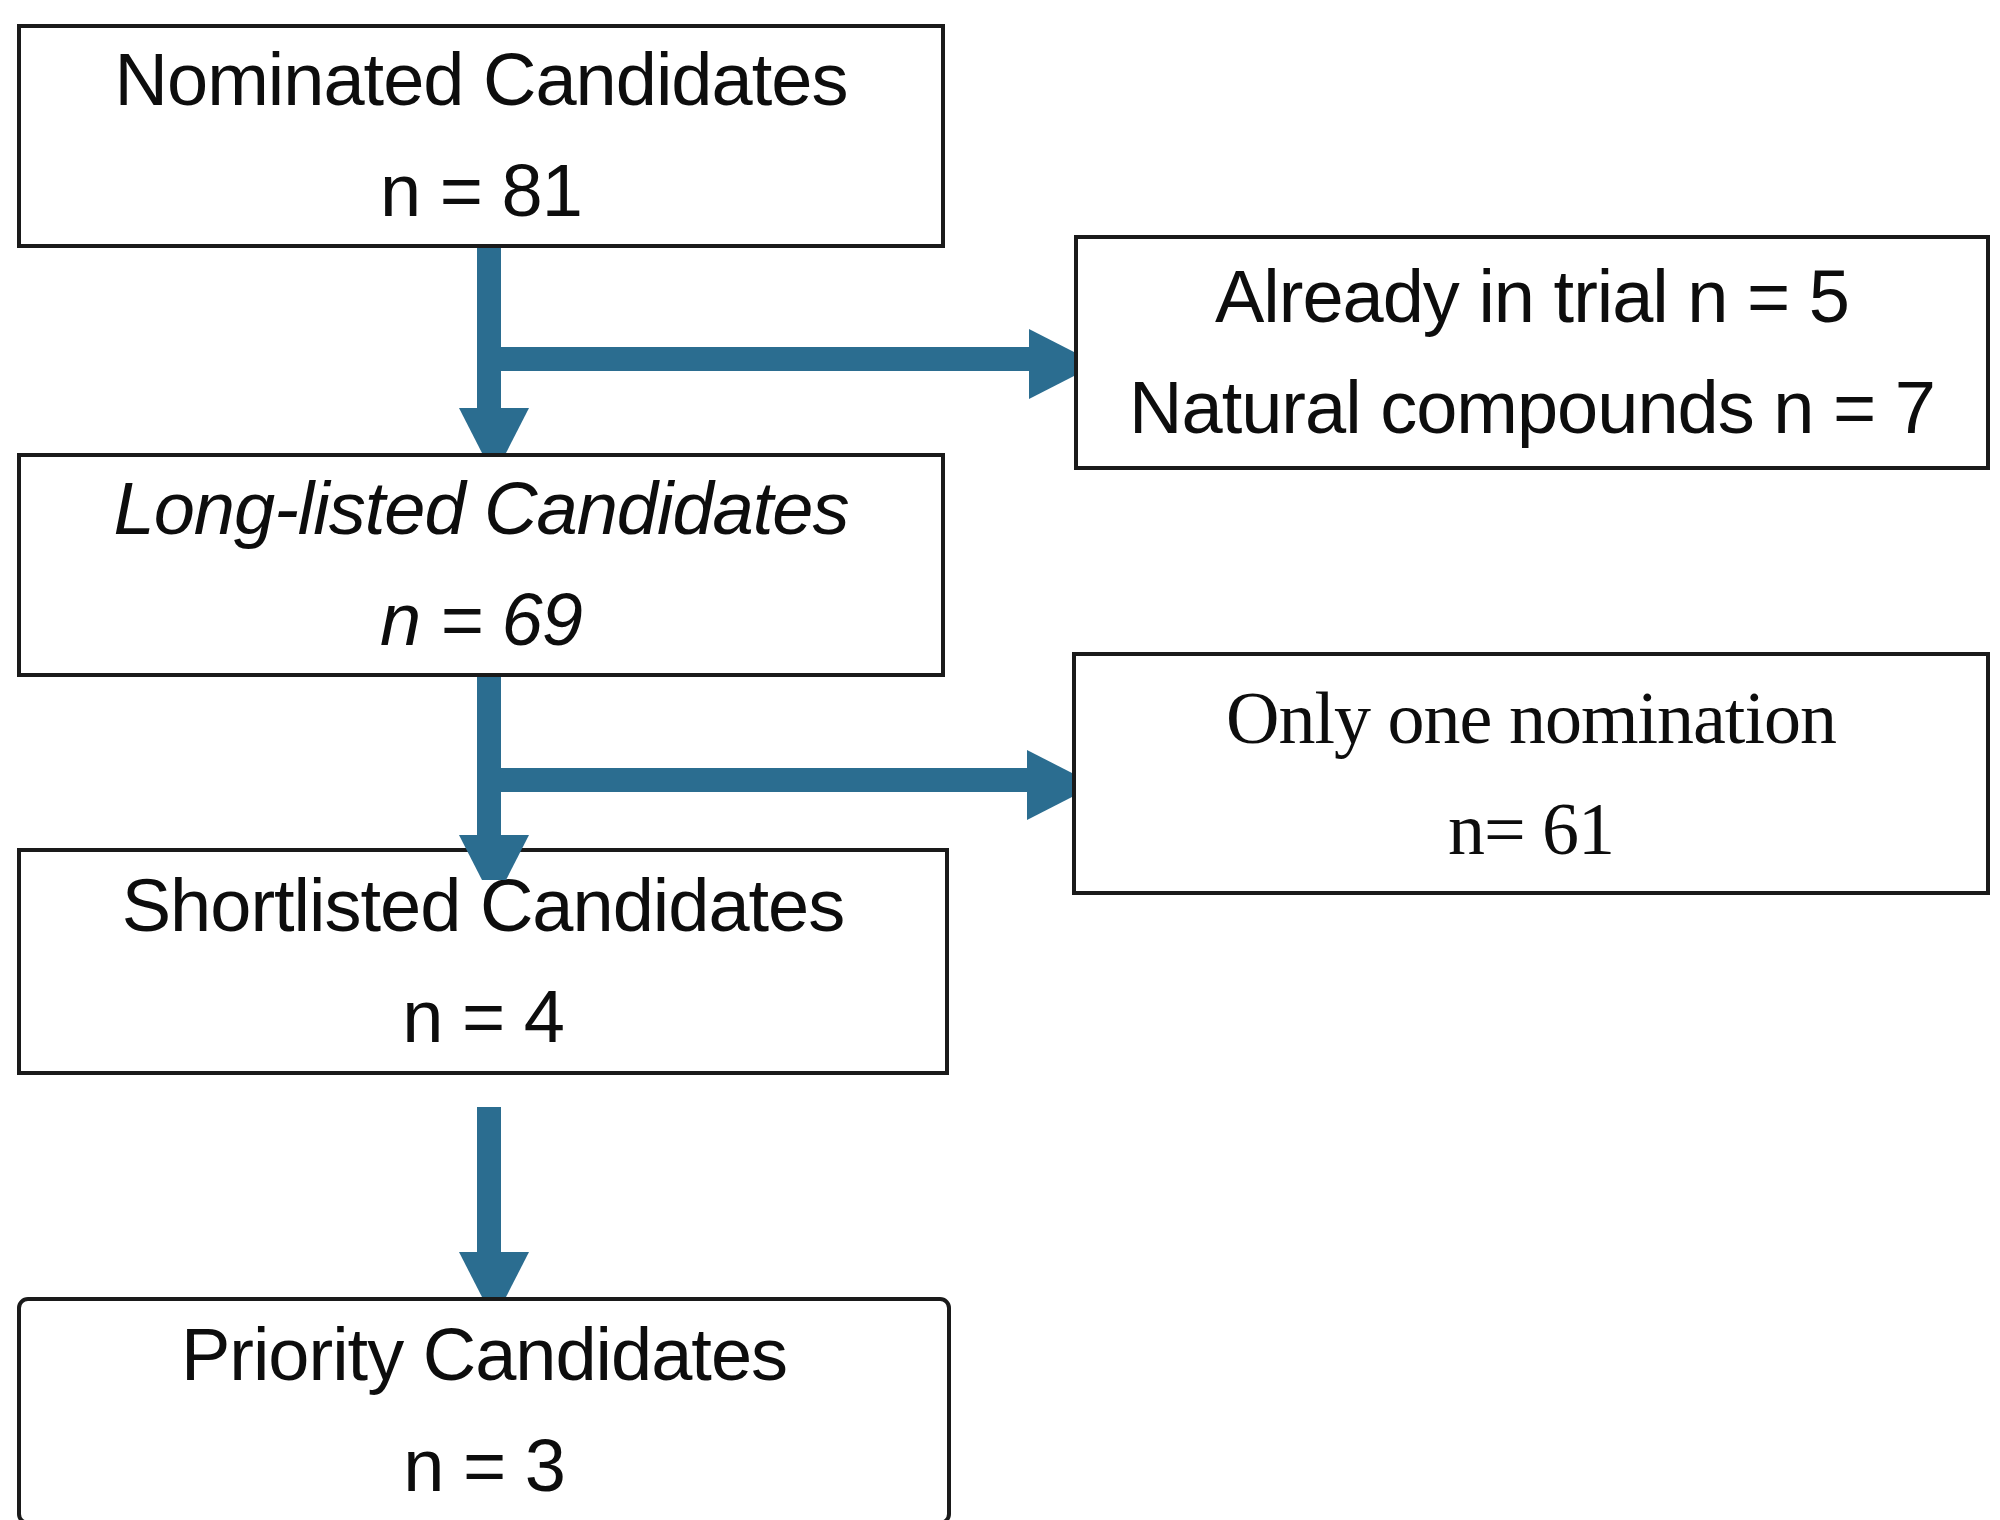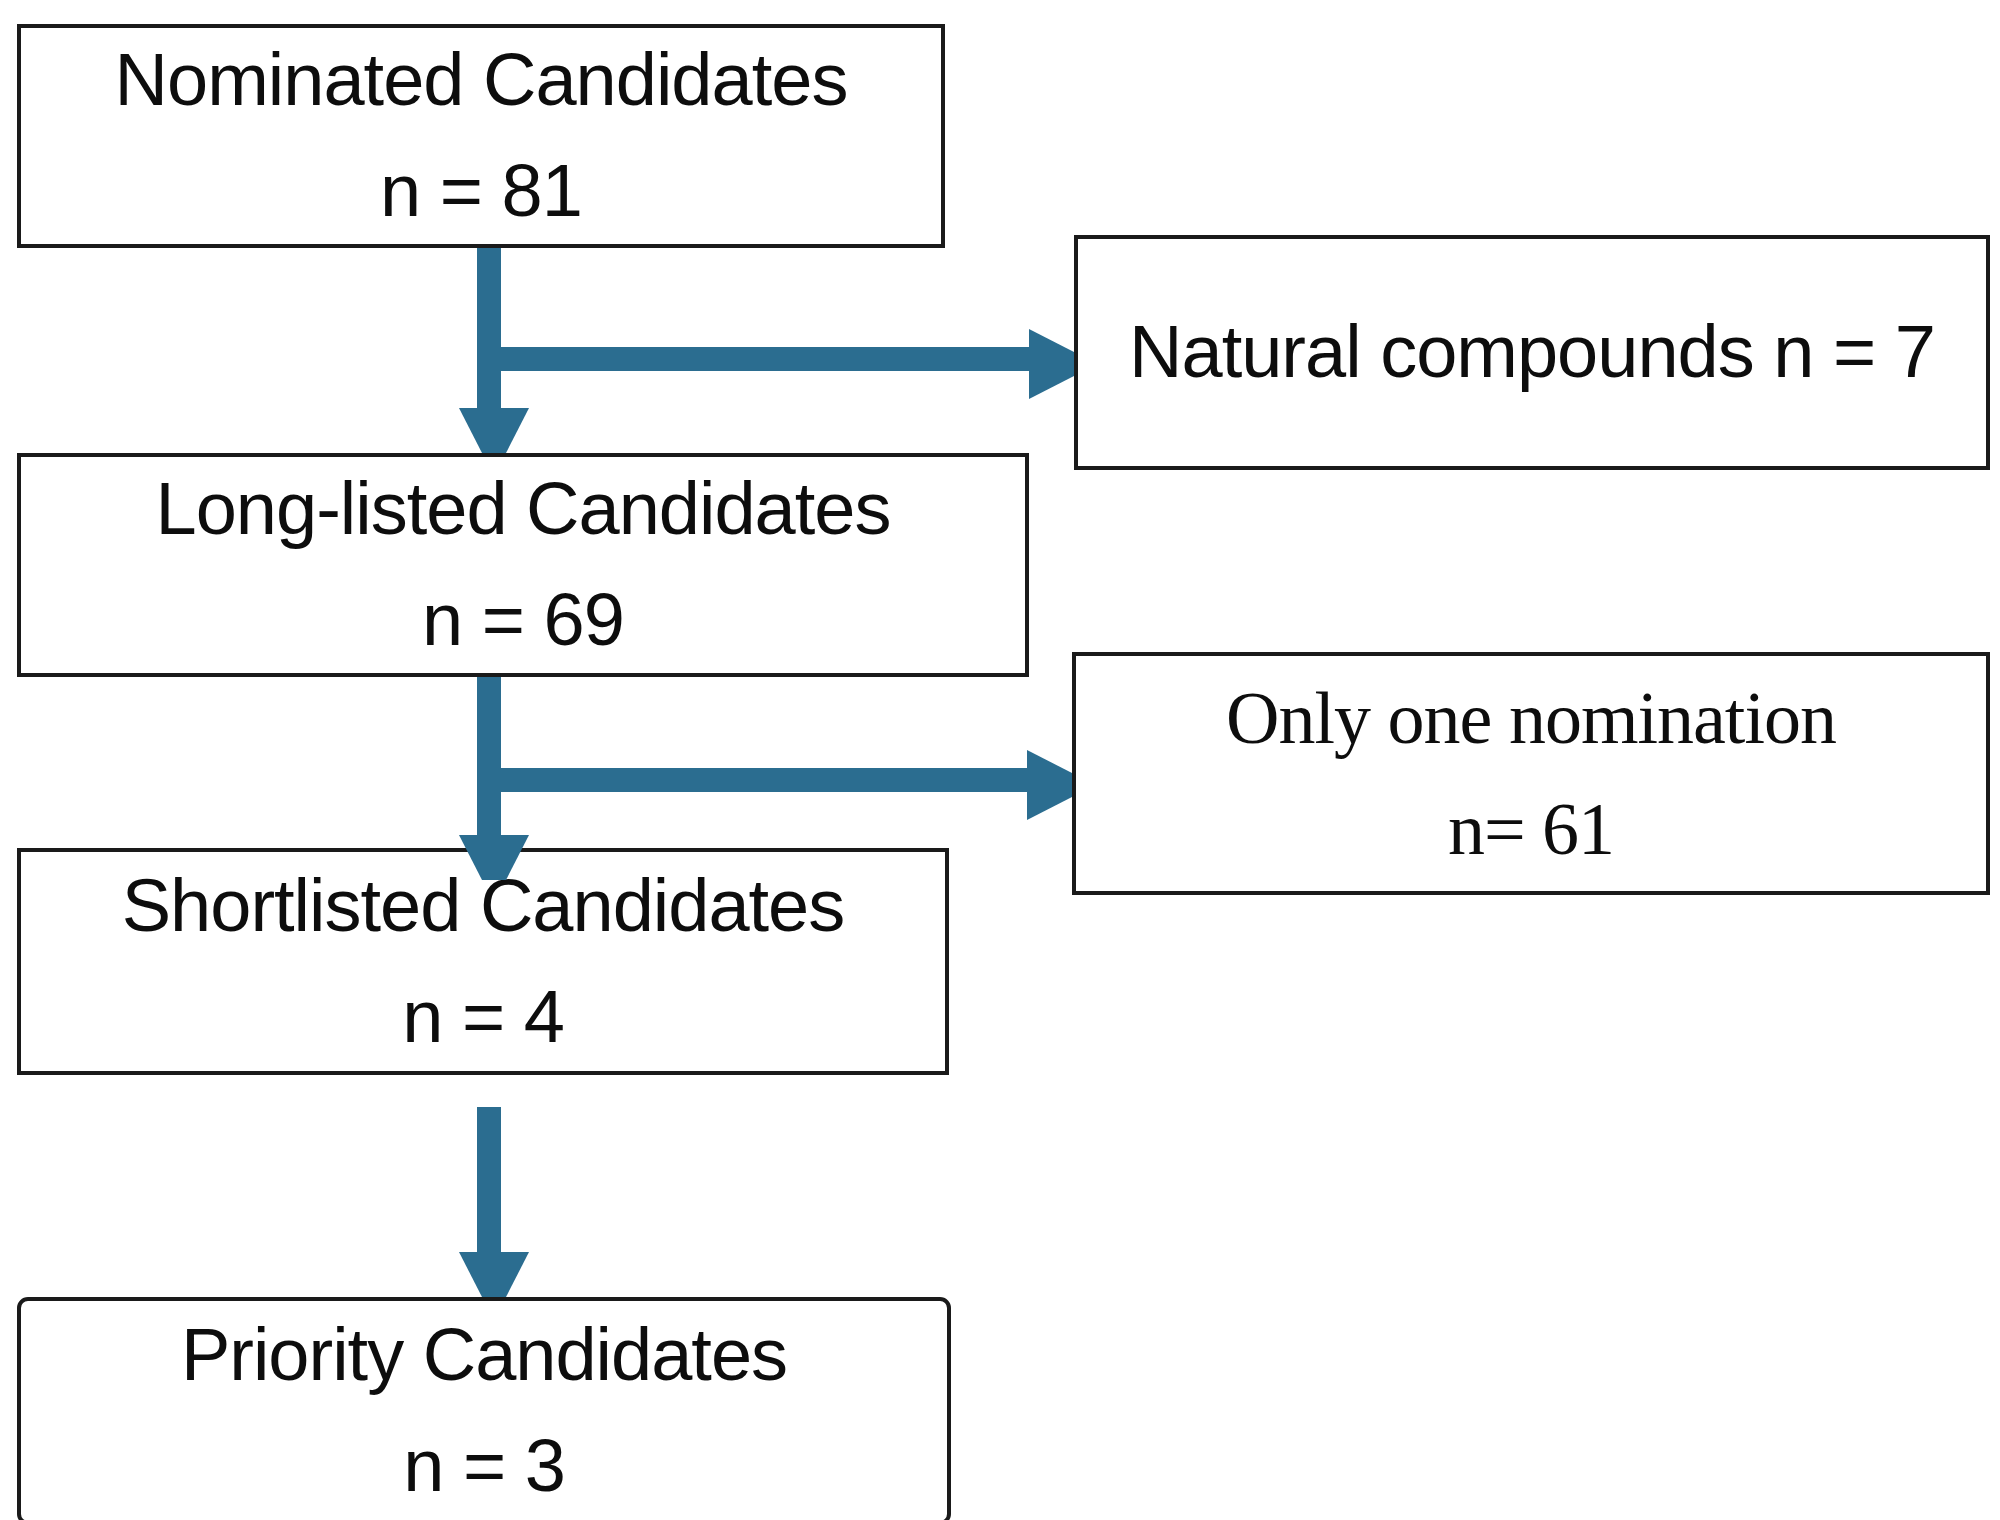--- a/index.html
+++ b/index.html
@@ -21,21 +21,21 @@
     background:var(--background);
     border:4px solid var(--border);
     color:var(--text);
     display:flex;flex-direction:column;justify-content:center;align-items:center;
     text-align:center;
     font-size:74px;line-height:1.17;
     letter-spacing:-1px;
   }
   
   #node-nominated   {left:5px;   top:12px;   width:928px; height:224px;}
-  #node-longlisted  {left:5px;   top:441px;  width:1012px; height:224px;}
+  #node-longlisted  {left:5px;   top:441px;  width:928px; height:224px;font-style:italic;}
   #node-shortlisted {left:5px;   top:836px;  width:932px; height:227px;}
   #node-priority    {left:5px;   top:1285px; width:934px; height:228px;border-radius:11px;}
   
   #node-excl1       {left:1062px;top:223px;  width:916px; height:235px;}
   #node-excl2       {left:1060px;top:640px;  width:918px; height:243px;font-family:Liberation Serif, serif;}
 
   
   .shaft{position:absolute;background:var(--arrow);}
   #v1{left:465px; top:236px; width:10px;  height:162px;}
   #b1{left:470px; top:335px; width:547px; height:10px;}
@@ -80,20 +80,21 @@
     <div>Shortlisted Candidates</div>
     <div>n = 4</div>
   </div>
 
   <div class="node" id="node-priority">
     <div>Priority Candidates</div>
     <div>n = 3</div>
   </div>
 
   <div class="node" id="node-excl1">
+    <div>Already in trial n = 5</div>
     <div>Natural compounds n = 7</div>
   </div>
 
   <div class="node" id="node-excl2">
     <div>Only one nomination</div>
     <div>n= 61</div>
   </div>
 
   <div class="shaft" id="v1"></div>
   <div class="head down" id="h1"></div>

